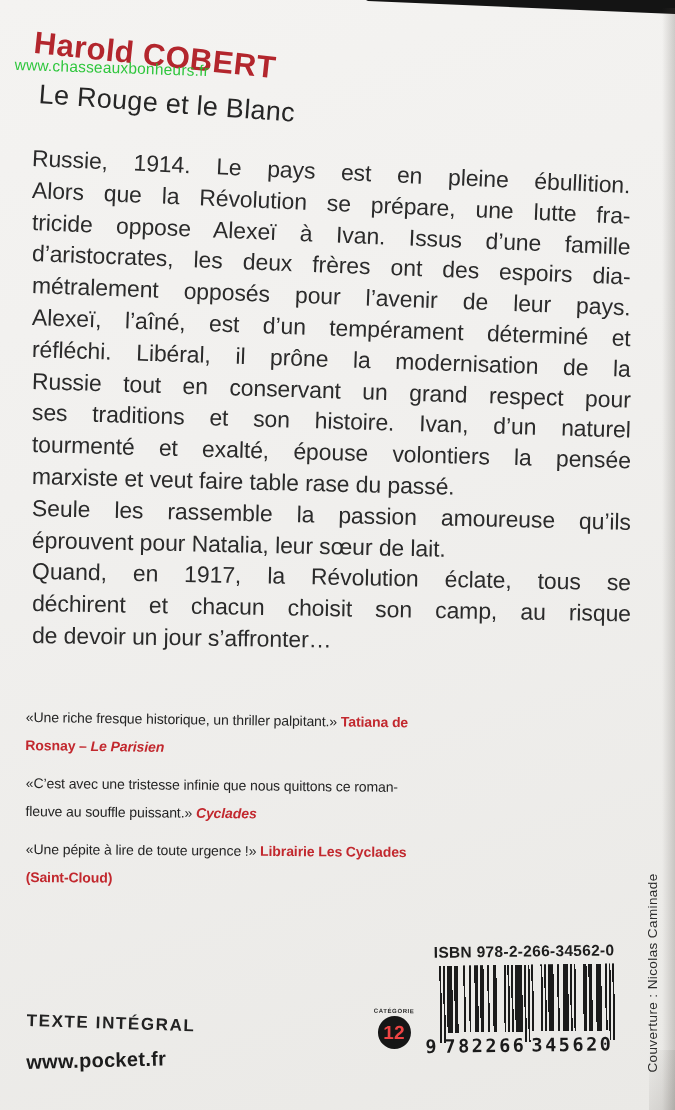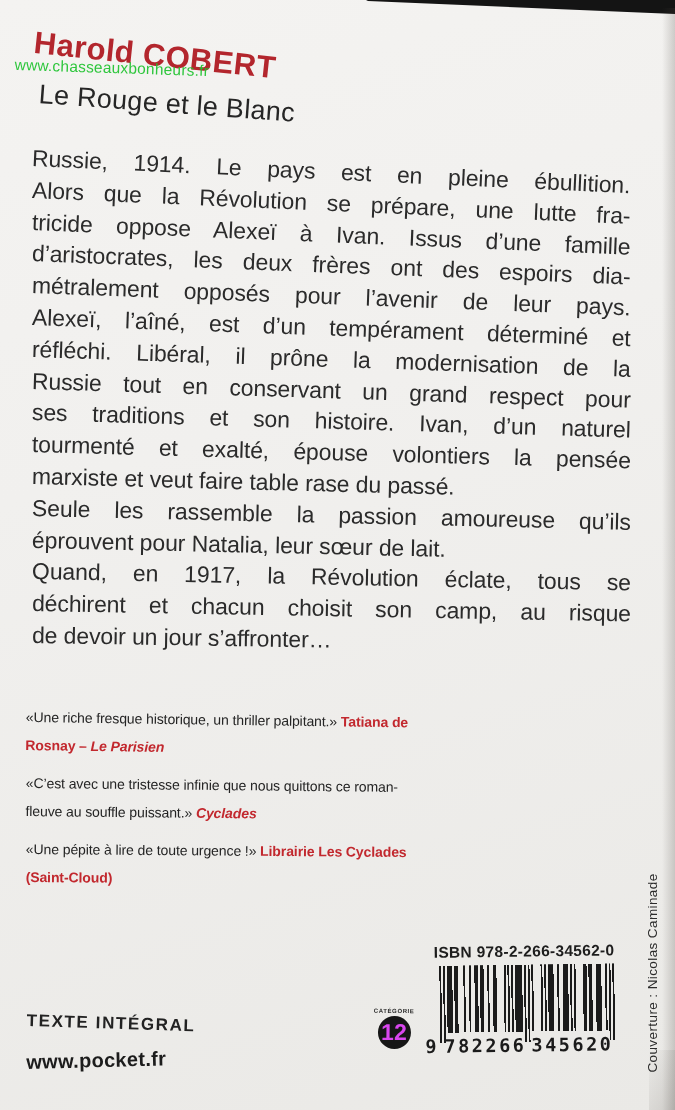--- a/index.html
+++ b/index.html
@@ -68,23 +68,23 @@
     font-size:20px;font-weight:700;color:#1c1c1c;letter-spacing:.3px;
     transform:rotate(-1.5deg);transform-origin:left top;
   }
   .badge{
     position:absolute;left:371px;top:1008px;width:46px;
     text-align:center;transform:rotate(.5deg);
   }
   .cat-label{font-size:6px;font-weight:700;letter-spacing:.6px;color:#2a2a2a;}
   .cat-circle{
     width:33px;height:33px;margin:2px auto 0;border-radius:50%;
-    background:#161616;color:#d946ef;
+    background:#161616;color:#ef4444;
     display:flex;align-items:center;justify-content:center;
-    font-size:23px;font-weight:700;
+    font-size:19px;font-weight:700;
   }
   .isbn-zone{
     position:absolute;left:424px;top:944px;width:200px;
     transform:rotate(-.8deg);transform-origin:left top;
   }
   .isbn-text{
     text-align:center;font-size:15.5px;font-weight:700;color:#1d1d1d;
     letter-spacing:.3px;margin-bottom:4px;white-space:nowrap;
   }
   .isbn-zone svg{display:block;}

